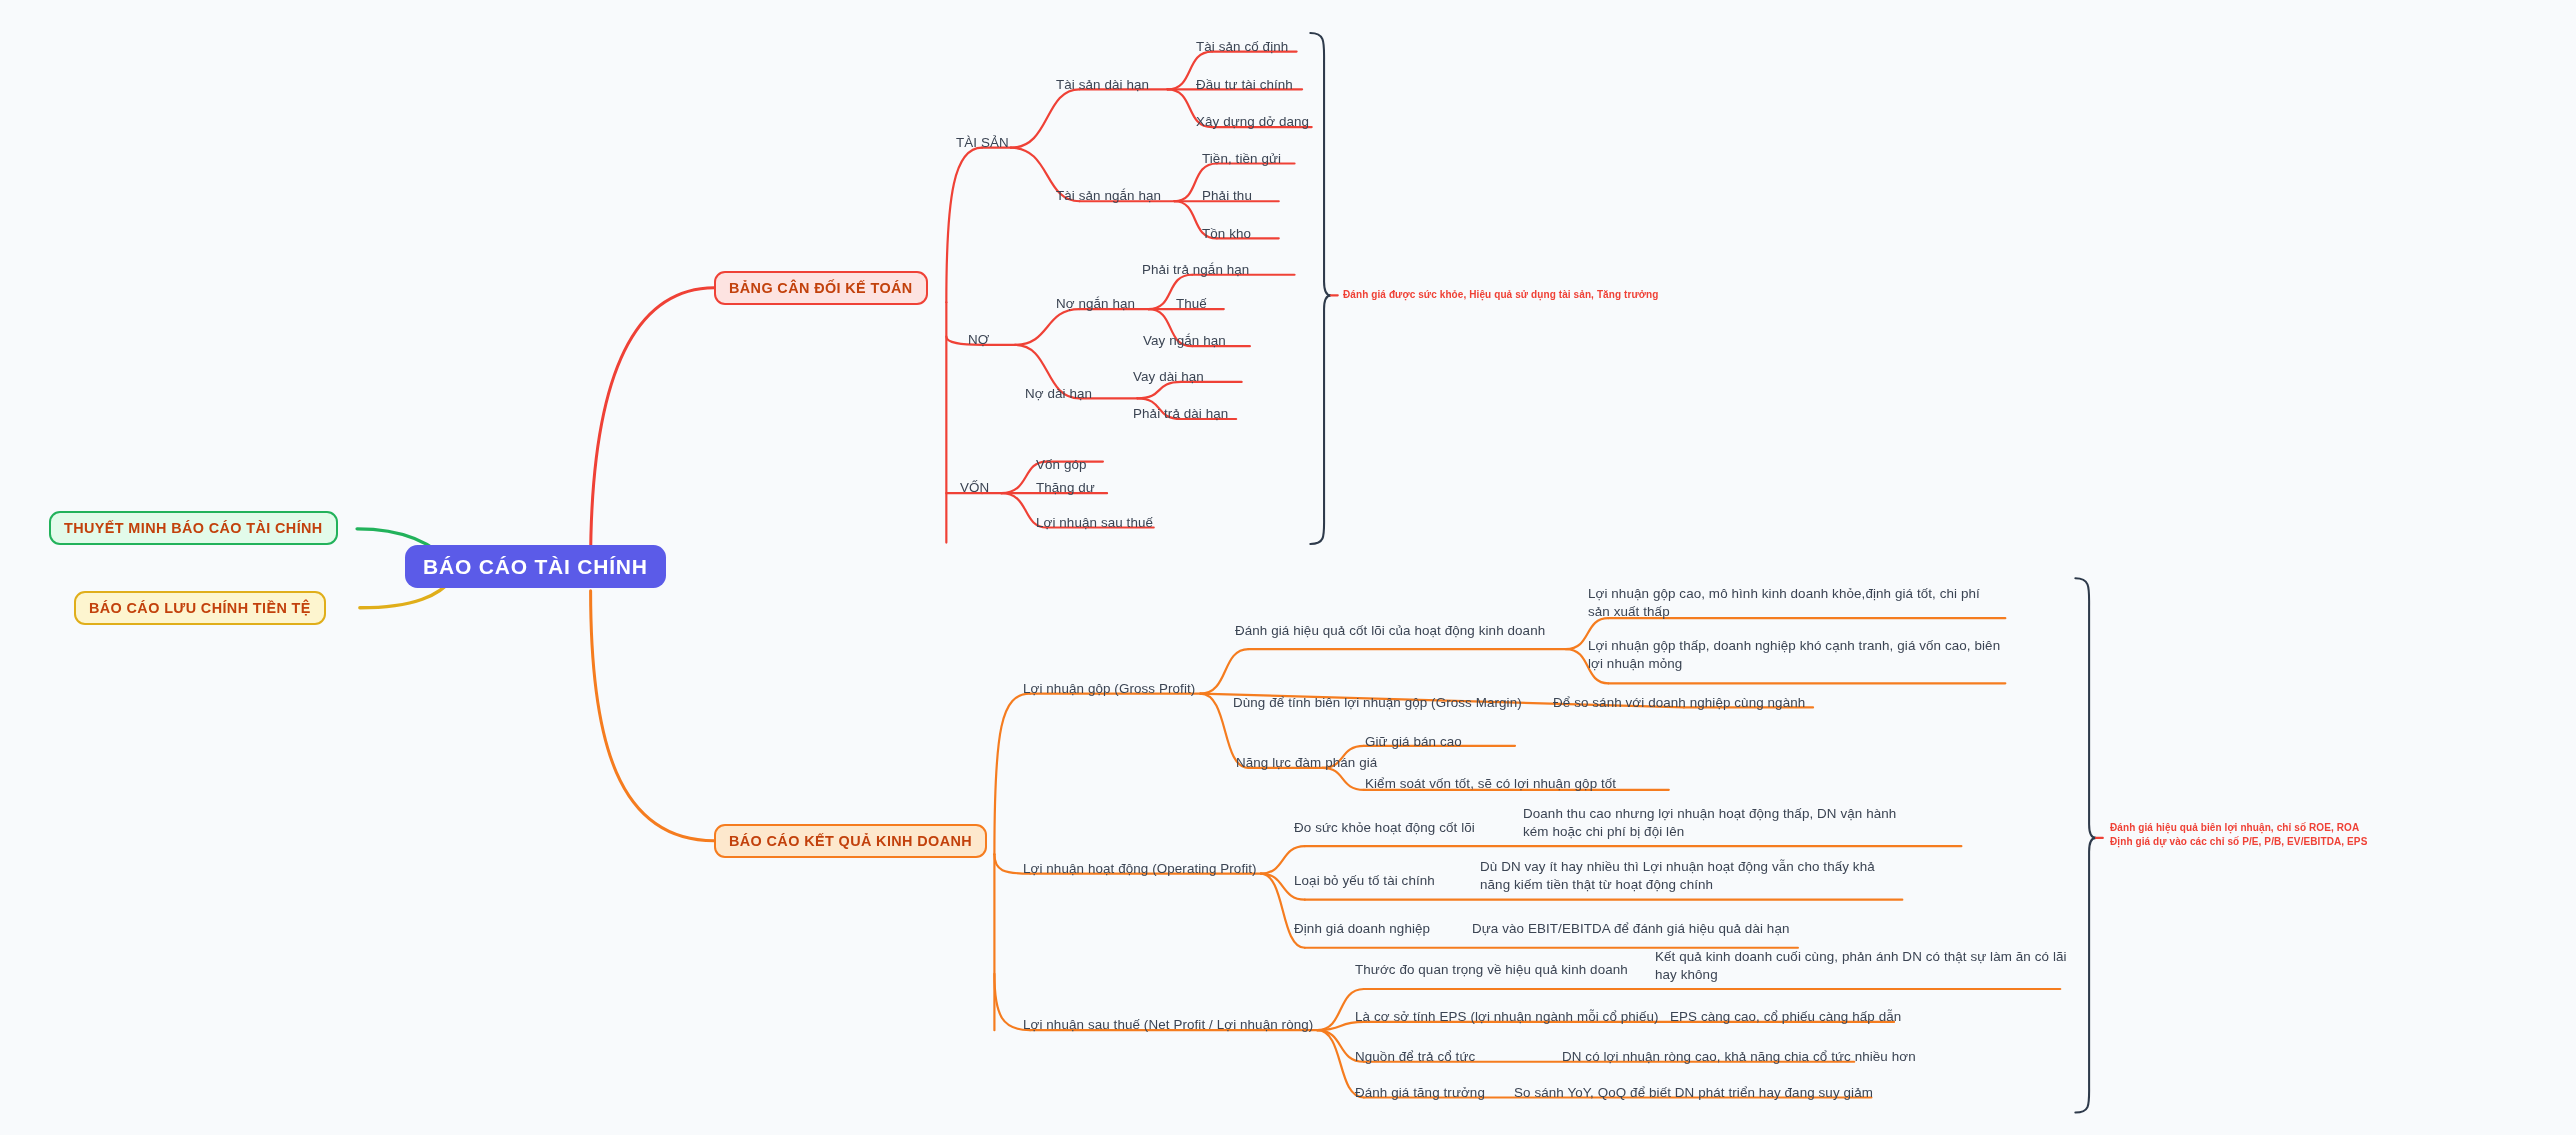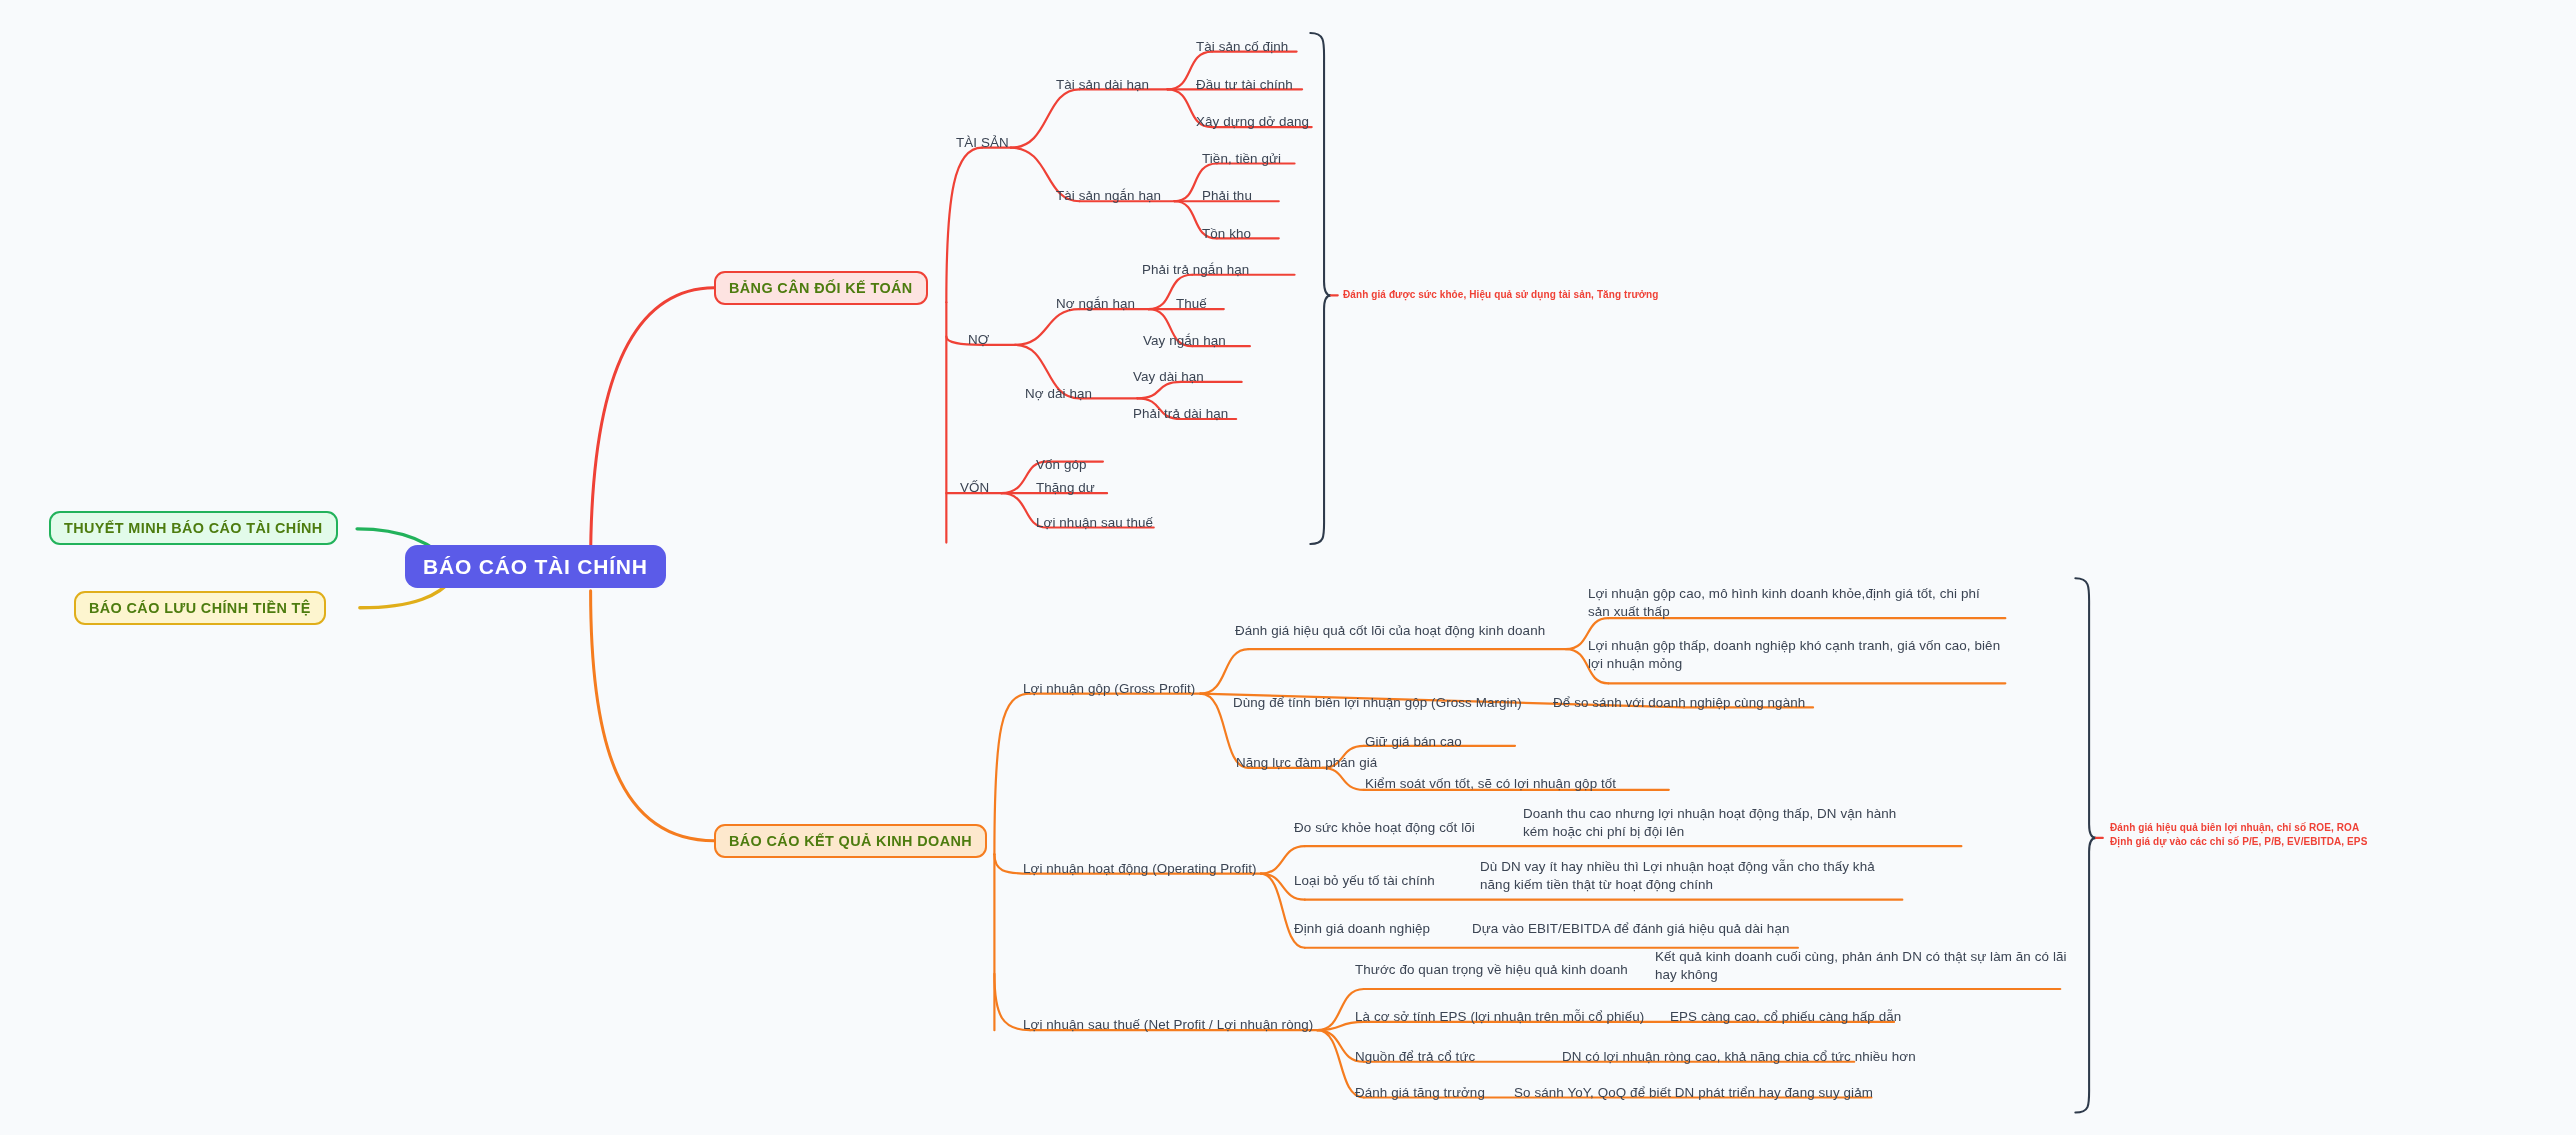--- a/index.html
+++ b/index.html
@@ -39,21 +39,21 @@
 
   
   .pill {
     border-radius: 11px;
     border: 2.1px solid;
     font-size: 14.4px;
     font-weight: bold;
     letter-spacing: 0.4px;
     padding: 7.6px 13px;
     line-height: 1;
-    color: #4d7c0f;
+    color: #c2410c;
   }
   .pill.red    { background:#fde3e1; border-color:#ef4136; }
   .pill.orange { background:#fde8cd; border-color:#f57c1f; }
   .pill.green  { background:#e2fbea; border-color:#22b25b; }
   .pill.yellow { background:#fdf5cf; border-color:#e0ae1a; }
 
   
   .txt {
     font-size: 13.4px;
     color: #3b4453;
@@ -243,21 +243,21 @@
   <div class="node txt wrap" style="left:1480px; top:858px; width:412px;">Dù DN vay ít hay nhiều thì Lợi nhuận hoạt động vẫn cho thấy khả năng kiếm tiền thật từ hoạt động chính</div>
 
   <div class="node txt" style="left:1294px; top:920px;">Định giá doanh nghiệp</div>
   <div class="node txt" style="left:1472px; top:920px;">Dựa vào EBIT/EBITDA để đánh giá hiệu quả dài hạn</div>
 
   <div class="node txt" style="left:1023px; top:1016px;">Lợi nhuận sau thuế (Net Profit / Lợi nhuận ròng)</div>
 
   <div class="node txt" style="left:1355px; top:961px;">Thước đo quan trọng về hiệu quả kinh doanh</div>
   <div class="node txt wrap" style="left:1655px; top:948px; width:429px;">Kết quả kinh doanh cuối cùng, phản ánh DN có thật sự làm ăn có lãi hay không</div>
 
-  <div class="node txt" style="left:1355px; top:1008px;">Là cơ sở tính EPS (lợi nhuận trên mỗi cổ phiếu)</div>
+  <div class="node txt" style="left:1355px; top:1008px;">Là cơ sở tính EPS (lợi nhuận ngành mỗi cổ phiếu)</div>
   <div class="node txt" style="left:1670px; top:1008px;">EPS càng cao, cổ phiếu càng hấp dẫn</div>
 
   <div class="node txt" style="left:1355px; top:1048px;">Nguồn để trả cổ tức</div>
   <div class="node txt" style="left:1516px; top:1048px;margin-left:46px;">DN có lợi nhuận ròng cao, khả năng chia cổ tức nhiều hơn</div>
 
   <div class="node txt" style="left:1355px; top:1084px;">Đánh giá tăng trưởng</div>
   <div class="node txt" style="left:1514px; top:1084px;">So sánh YoY, QoQ để biết DN phát triển hay đang suy giảm</div>
 
   <div class="node summary" style="left:2110px; top:821px;">Đánh giá hiệu quả biên lợi nhuận, chỉ số ROE, ROA
 Định giá dự vào các chỉ số P/E, P/B, EV/EBITDA, EPS</div>

